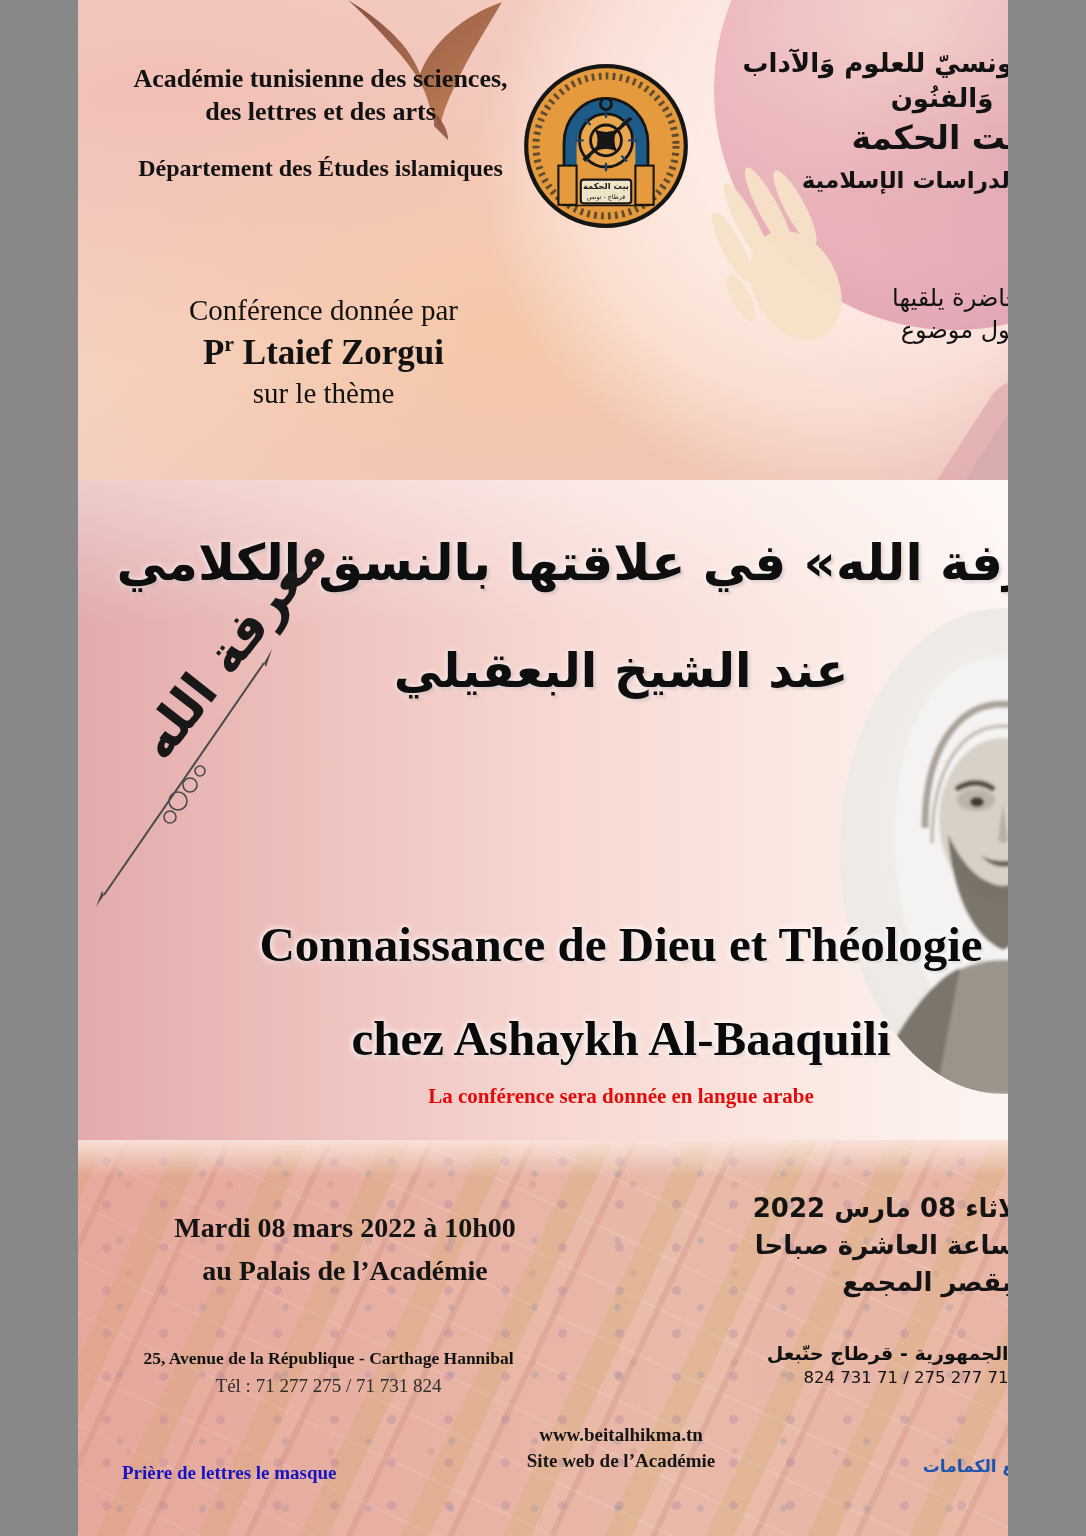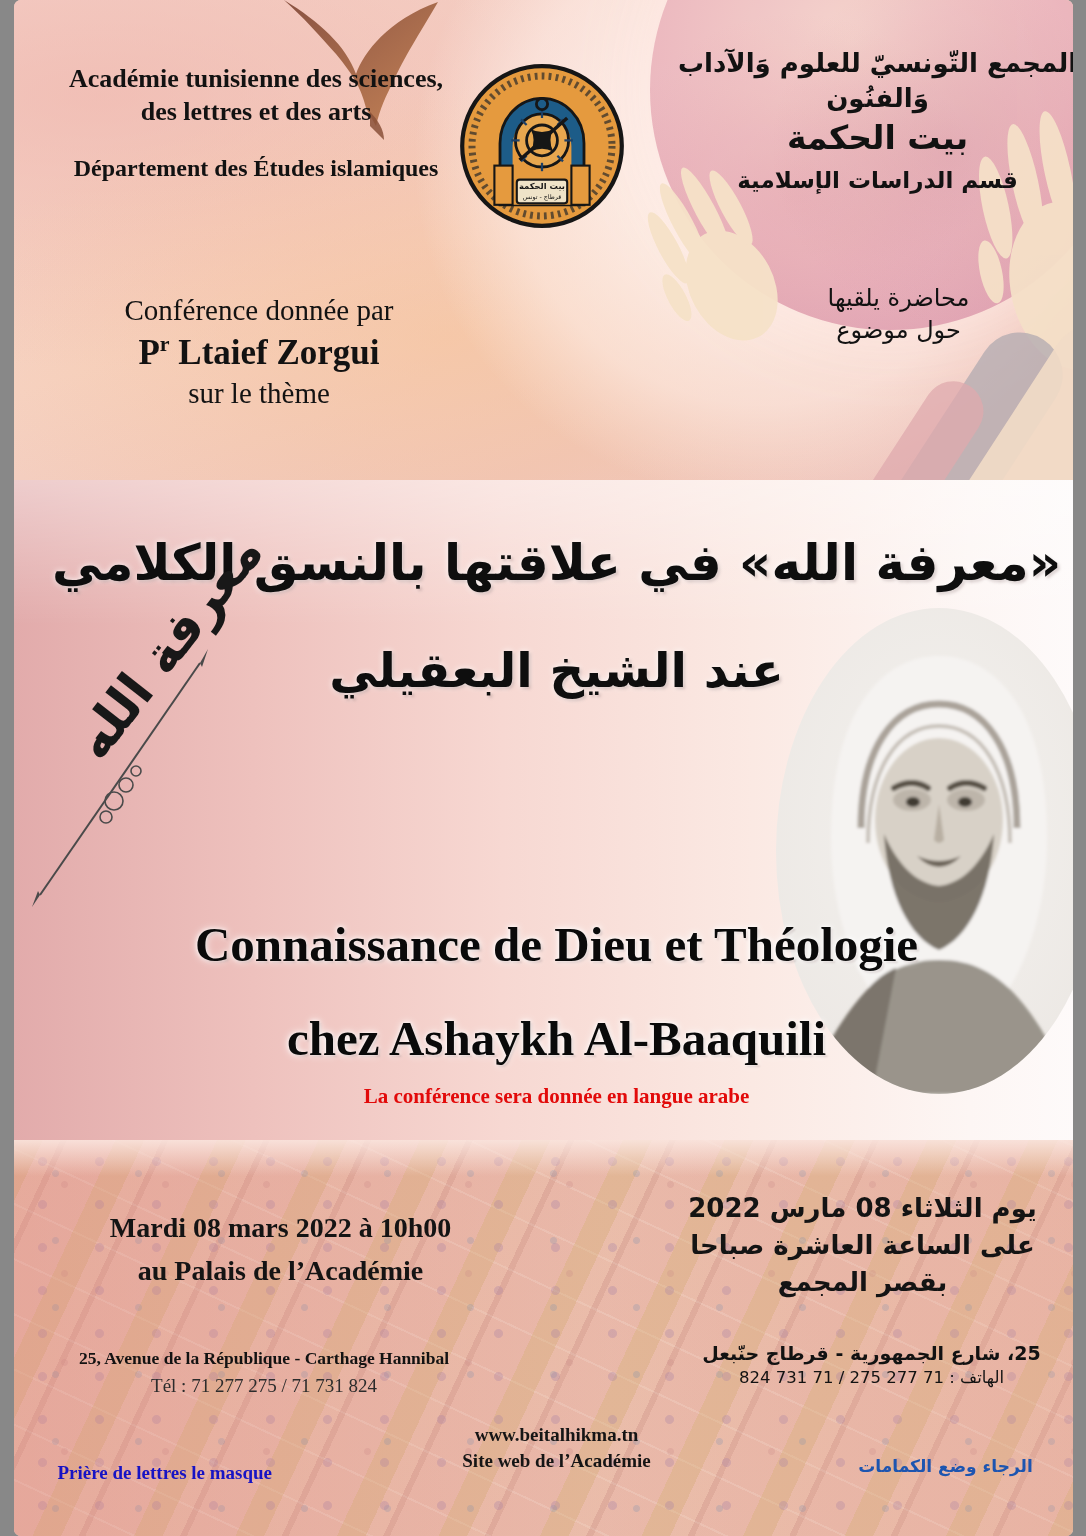--- a/index.html
+++ b/index.html
@@ -1,19 +1,19 @@
 <!DOCTYPE html>
 <html><head>
 <meta charset="utf-8">
 <style>
   html,body{margin:0;padding:0;background:#888;}
   .poster{
-    position:relative;width:1059px;height:1536px;margin:0 auto;
+    position:relative;width:930px;height:1536px;margin:0 auto;
     overflow:hidden;background:#f3cdc4;
-    font-family:"Liberation Serif","DejaVu Serif",serif;color:#121212;border-radius:7px;
+    font-family:"Liberation Serif","DejaVu Serif",serif;color:#121212;
   }
   
   .top{
     position:absolute;left:0;top:0;width:1086px;height:480px;
     background-image:
       radial-gradient(ellipse at 40% 70%, rgba(247,195,150,.55), transparent 55%),
       radial-gradient(ellipse at 8% 20%, rgba(238,178,170,.6), transparent 50%),
       linear-gradient(160deg,#f5d3ca 0%,#f6d2c2 45%,#f0c6ba 75%,#efc7c1 100%);
   }
   .glow{

